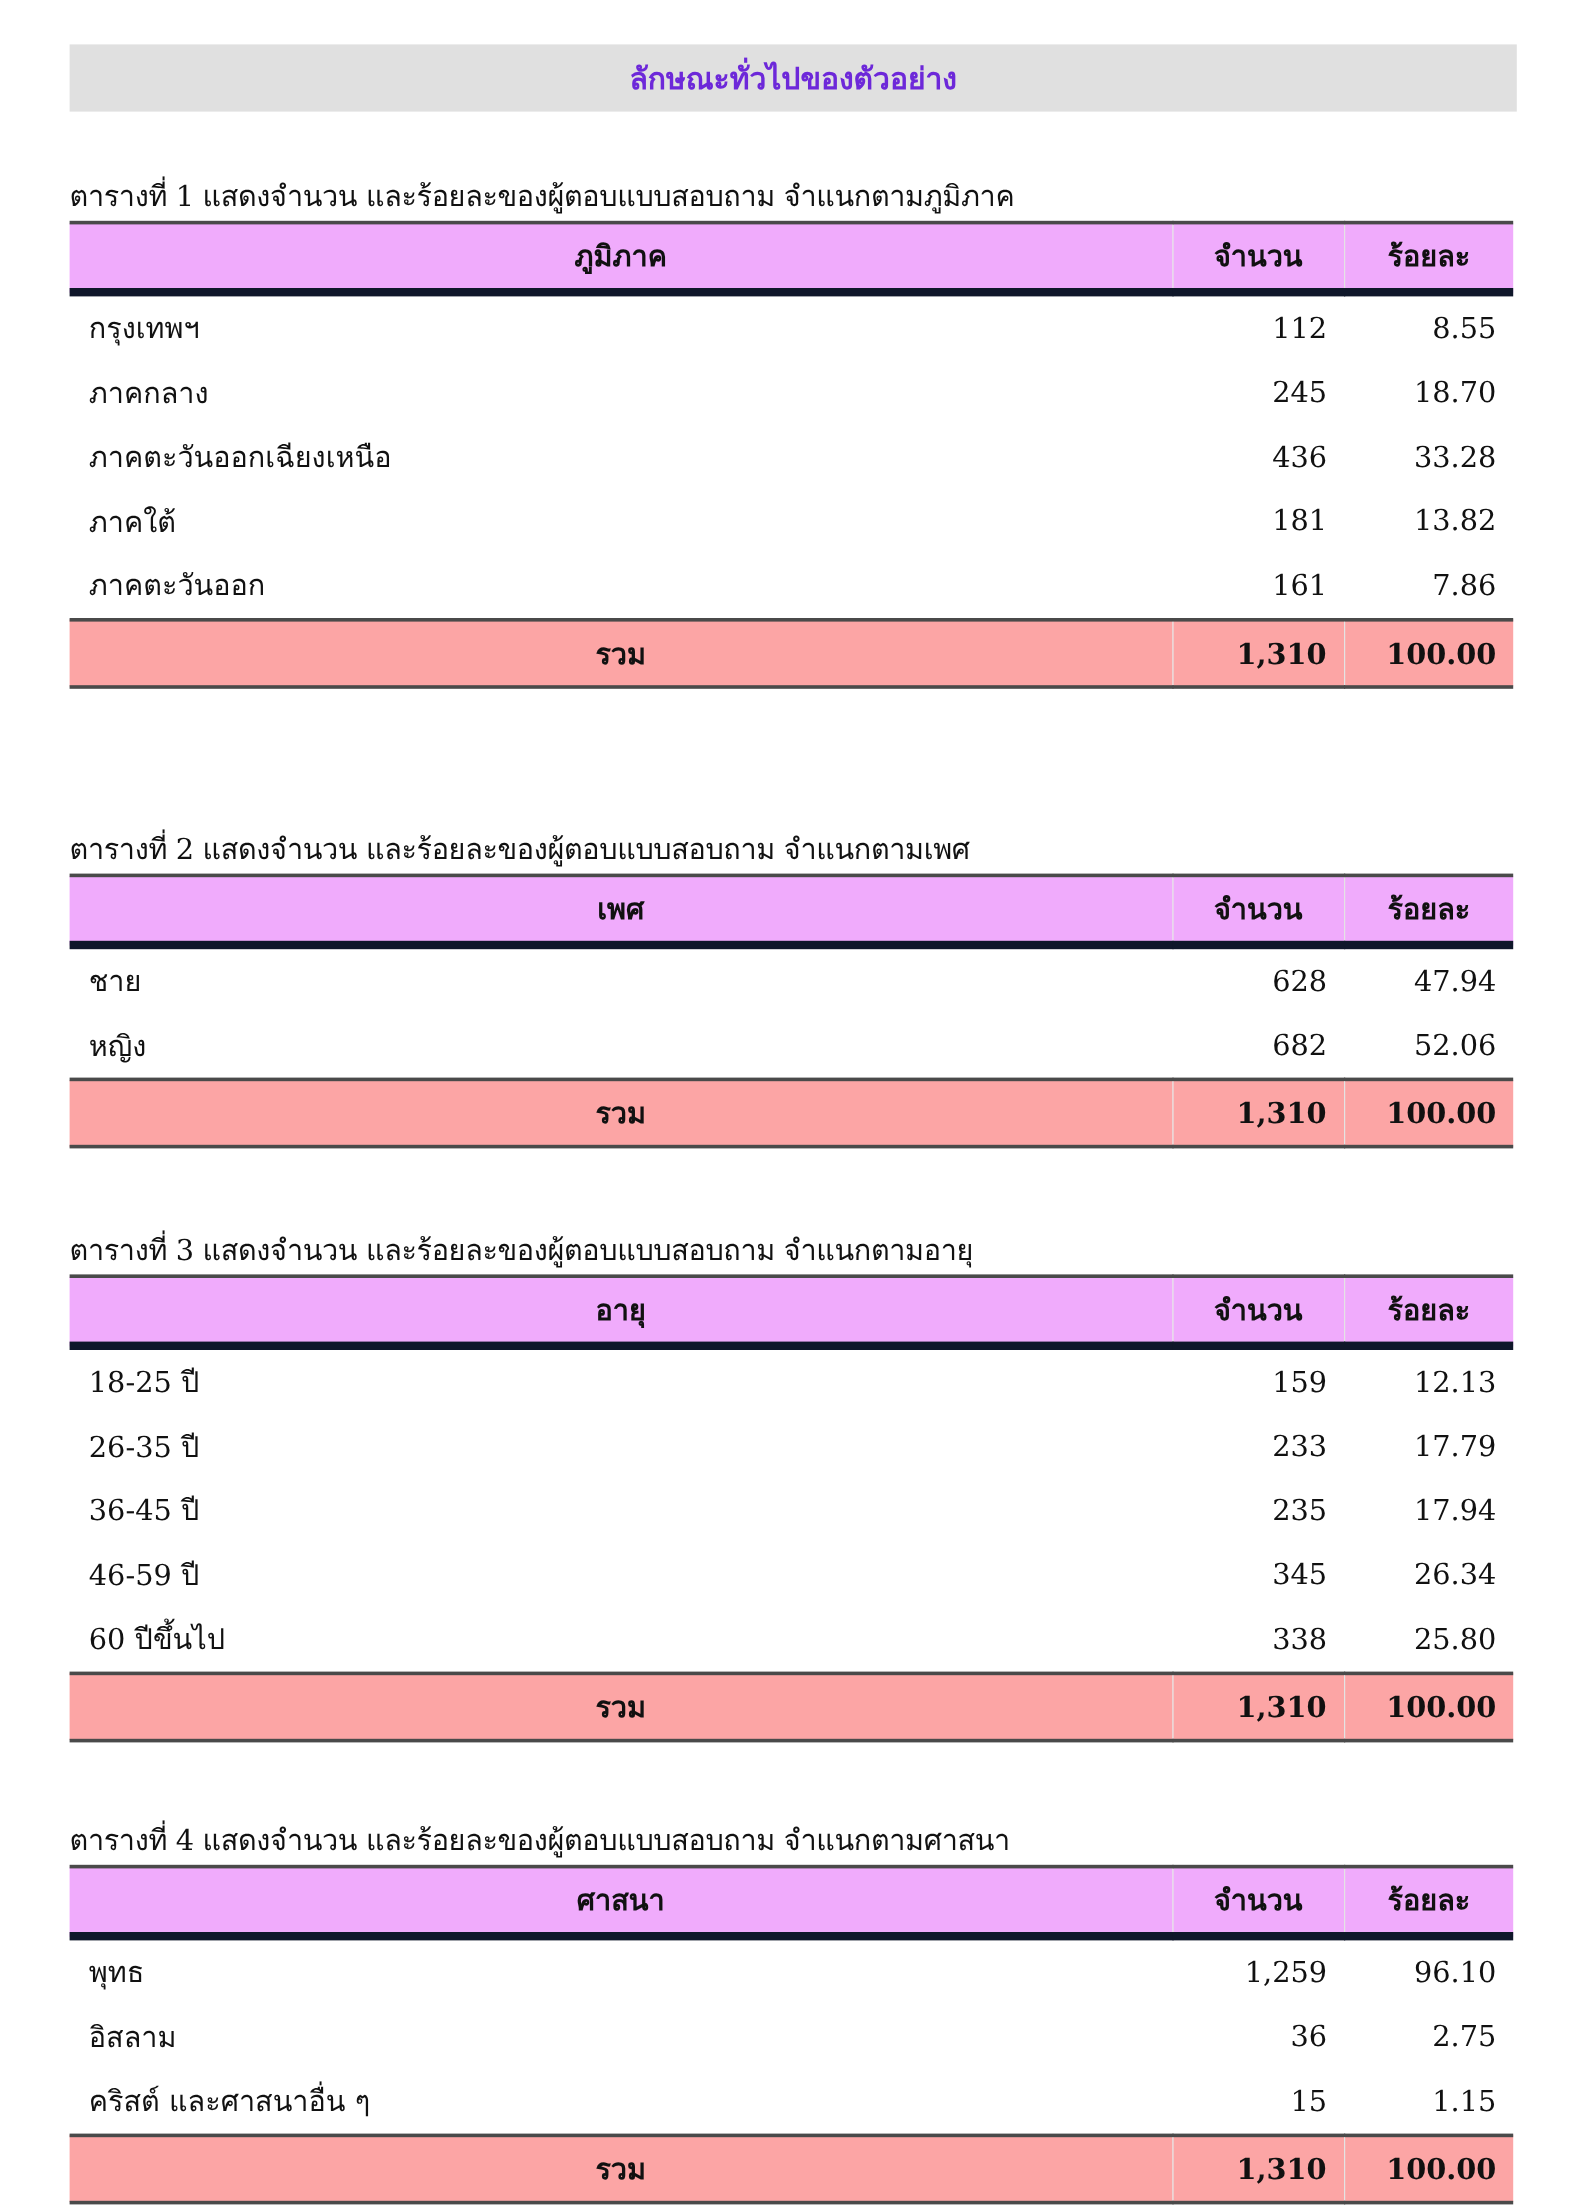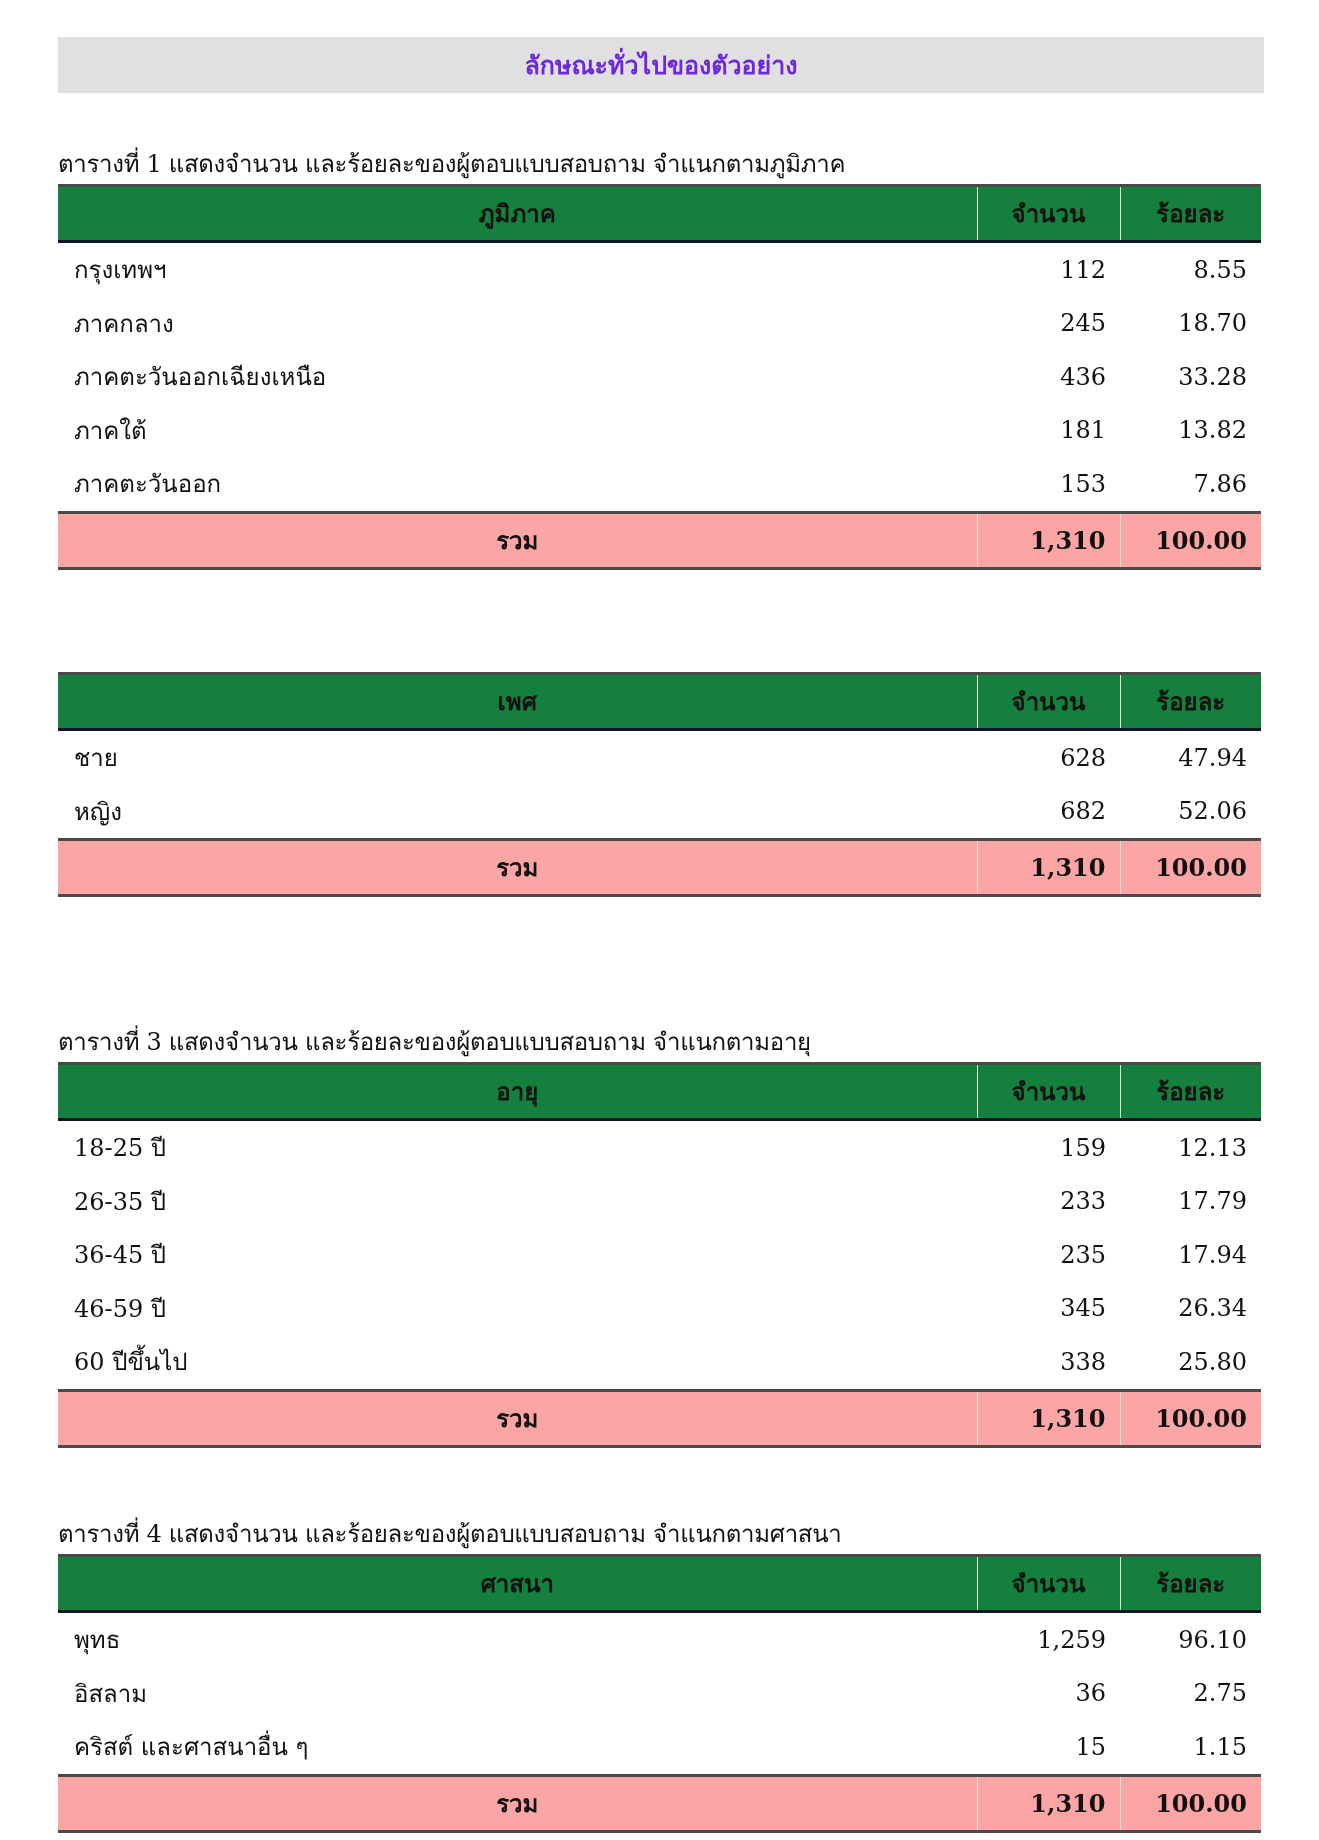--- a/index.html
+++ b/index.html
@@ -47,23 +47,23 @@
       width: 1203px;
       border-collapse: collapse;
       table-layout: fixed;
       font-size: 24px;
     }
     table.data-table col.c-label { width: 919px; }
     table.data-table col.c-count { width: 143px; }
     table.data-table col.c-pct { width: 141px; }
 
     thead tr.header-row {
-      background: #15803d;
+      background: #f0abfc;
       border-top: 3px solid #4a4a4a;
-      border-bottom: 3px solid #0f172a;
+      border-bottom: 7px solid #0f172a;
     }
     thead th {
       height: 53px;
       font-weight: bold;
       padding: 0 14px;
     }
     thead th.col-label { text-align: center; }
     thead th.col-count, thead th.col-pct { }
     thead th + th { border-left: 1px solid #e4e4e4; }
 
@@ -132,35 +132,36 @@
           <td class="col-count">436</td>
           <td class="col-pct">33.28</td>
         </tr>
         <tr class="body-row">
           <td class="col-label">ภาคใต้</td>
           <td class="col-count">181</td>
           <td class="col-pct">13.82</td>
         </tr>
         <tr class="body-row">
           <td class="col-label">ภาคตะวันออก</td>
-          <td class="col-count">153</td>
+          <td class="col-count">161</td>
           <td class="col-pct">7.86</td>
         </tr>
       </tbody>
     <tfoot>
       <tr class="total-row">
         <td class="col-label">รวม</td>
         <td class="col-count">1,310</td>
         <td class="col-pct">100.00</td>
       </tr>
     </tfoot>
   </table>
 </div>
 
 <div class="section" id="section-gender">
+  <div class="caption">ตารางที่ 2 แสดงจำนวน และร้อยละของผู้ตอบแบบสอบถาม จำแนกตามเพศ</div>
   <table class="data-table" data-table="gender">
     <colgroup>
         <col class="c-label">
         <col class="c-count">
         <col class="c-pct">
       </colgroup>
     <thead>
       <tr class="header-row">
         <th class="col-label">เพศ</th>
         <th class="col-count">จำนวน</th>

